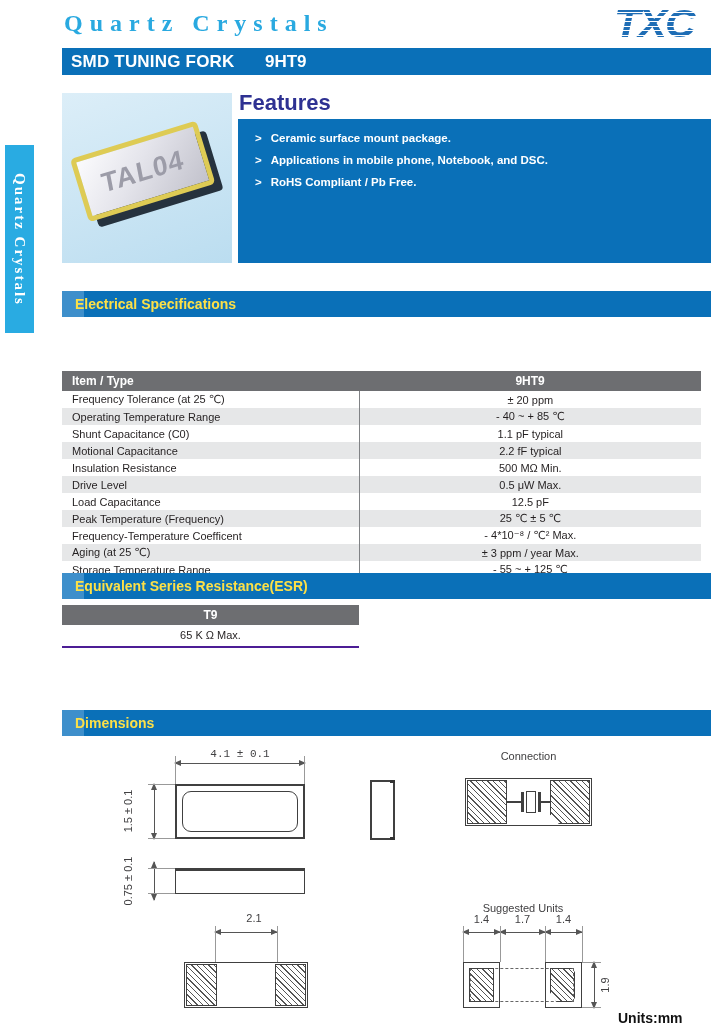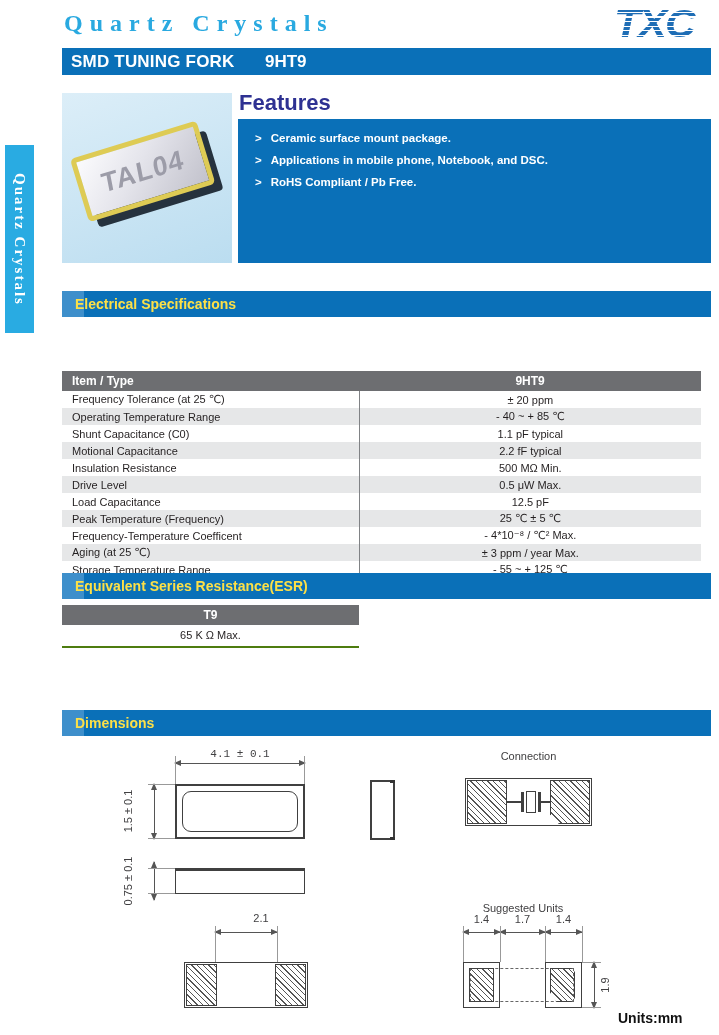--- a/index.html
+++ b/index.html
@@ -52,21 +52,21 @@
   .spec-table th.c1{text-align:left;padding-left:10px;width:46.5%;}
   .spec-table th.c2{text-align:center;}
   .spec-table td{height:17px;font-size:11px;color:#231F20;padding:0;}
   .spec-table td.c1{padding-left:10px;}
   .spec-table td.c2{text-align:center;border-left:1px solid #808285;}
   .spec-table tbody tr:nth-child(even) td{background:#E6E7E8;}
 
   
   .esr-table{position:absolute;left:62px;top:605px;width:297px;}
   .esr-head{height:20px;line-height:20px;background:#6D6E71;color:#fff;font-weight:bold;font-size:12px;text-align:center;}
-  .esr-val{height:21px;line-height:21px;font-size:11px;text-align:center;color:#231F20;border-bottom:2px solid #4d7c0f;}
+  .esr-val{height:21px;line-height:21px;font-size:11px;text-align:center;color:#231F20;border-bottom:2px solid #4c1d95;}
 
   
   .drawings{position:absolute;left:62px;top:736px;width:649px;height:285px;font-size:11px;color:#414042;}
   .dim-label{position:absolute;text-align:center;color:#414042;font-size:11px;white-space:nowrap;}
   .dim-label-v{position:absolute;transform:translate(-50%,-50%) rotate(-90deg);white-space:nowrap;
                color:#414042;font-size:11px;}
   .dimline-h{position:absolute;height:1px;background:#555;}
   .dimline-h::before{content:"";position:absolute;left:-1px;top:-3px;border-top:3px solid transparent;
                      border-bottom:3px solid transparent;border-right:7px solid #555;}
   .dimline-h::after{content:"";position:absolute;right:-1px;top:-3px;border-top:3px solid transparent;
@@ -239,21 +239,21 @@
     <div class="xtal-box" style="left:464px;top:55px;width:10px;height:22px;"></div>
     <div class="plate" style="left:476px;top:56px;height:20px;"></div>
     <div class="wire" style="left:478px;top:65px;width:10px;"></div>
 
     <div class="part-outline-thin" style="left:113px;top:132px;width:130px;height:26px;border-top-width:3px;"></div>
     <div class="dim-label-v" style="left:66px;top:145px;">0.75 ± 0.1</div>
     <div class="dimline-v" style="left:92px;top:126px;height:38px;"></div>
     <div class="extline-h" style="left:86px;top:132px;width:27px;"></div>
     <div class="extline-h" style="left:86px;top:157px;width:27px;"></div>
 
-    <div class="dim-label" style="left:163px;top:176px;width:72px;">2.1</div>
+    <div class="dim-label" style="left:156px;top:176px;width:72px;">2.1</div>
     <div class="dimline-h" style="left:153px;top:196px;width:62px;"></div>
     <div class="extline-v" style="left:153px;top:190px;height:50px;"></div>
     <div class="extline-v" style="left:215px;top:190px;height:50px;"></div>
     <div class="part-outline-thin" style="left:122px;top:226px;width:124px;height:46px;"></div>
     <div class="hatch" style="left:124px;top:228px;width:31px;height:42px;"></div>
     <div class="hatch" style="left:213px;top:228px;width:31px;height:42px;"></div>
 
     <div class="dim-label" style="left:401px;top:166px;width:120px;">Suggested Units</div>
     <div class="dim-label" style="left:401px;top:177px;width:37px;">1.4</div>
     <div class="dim-label" style="left:438px;top:177px;width:45px;">1.7</div>

